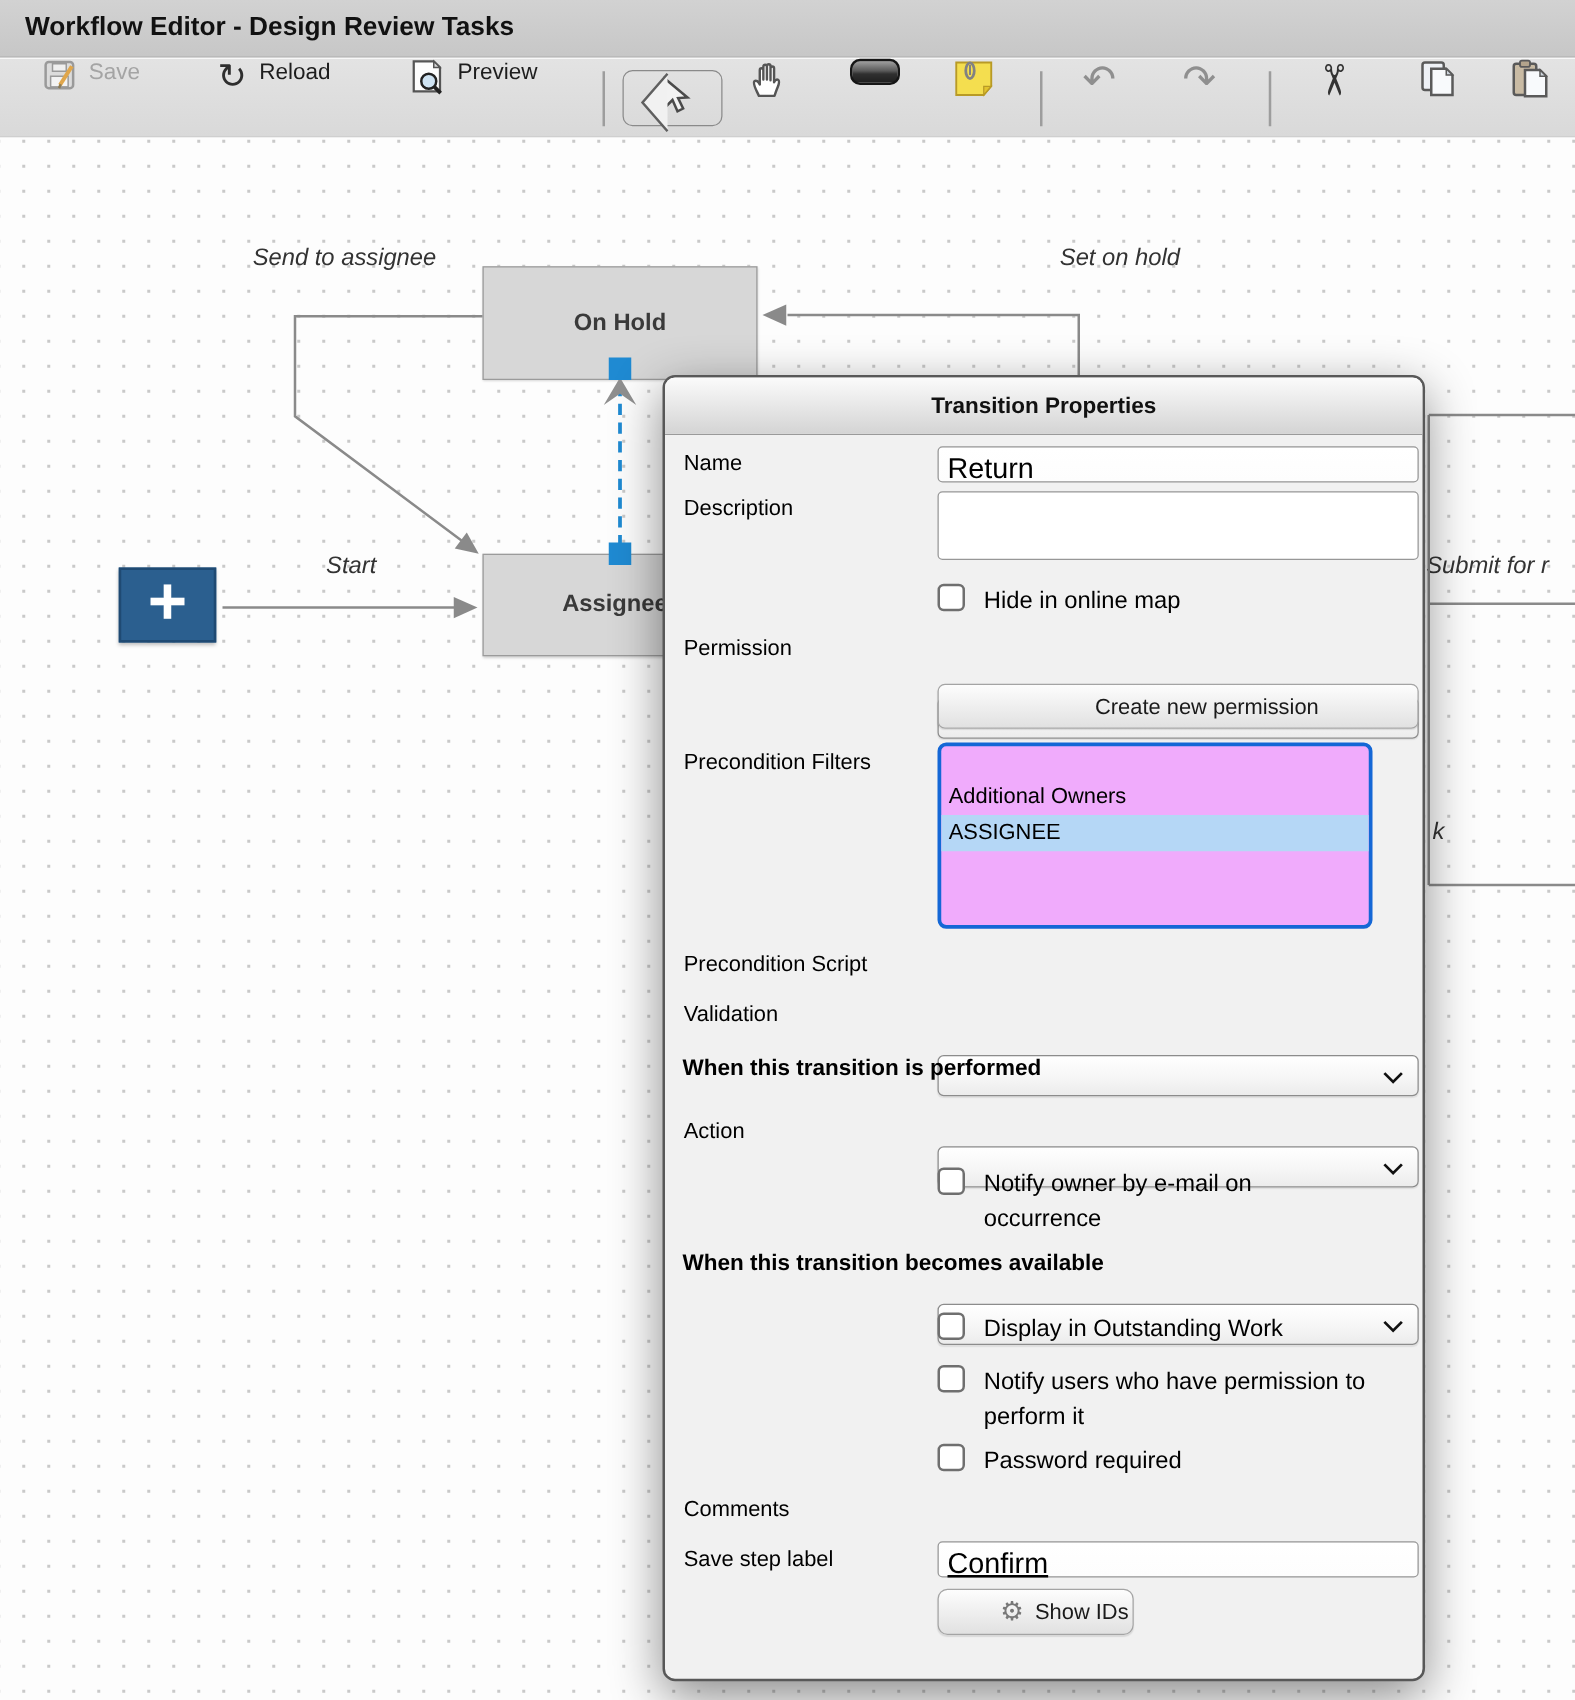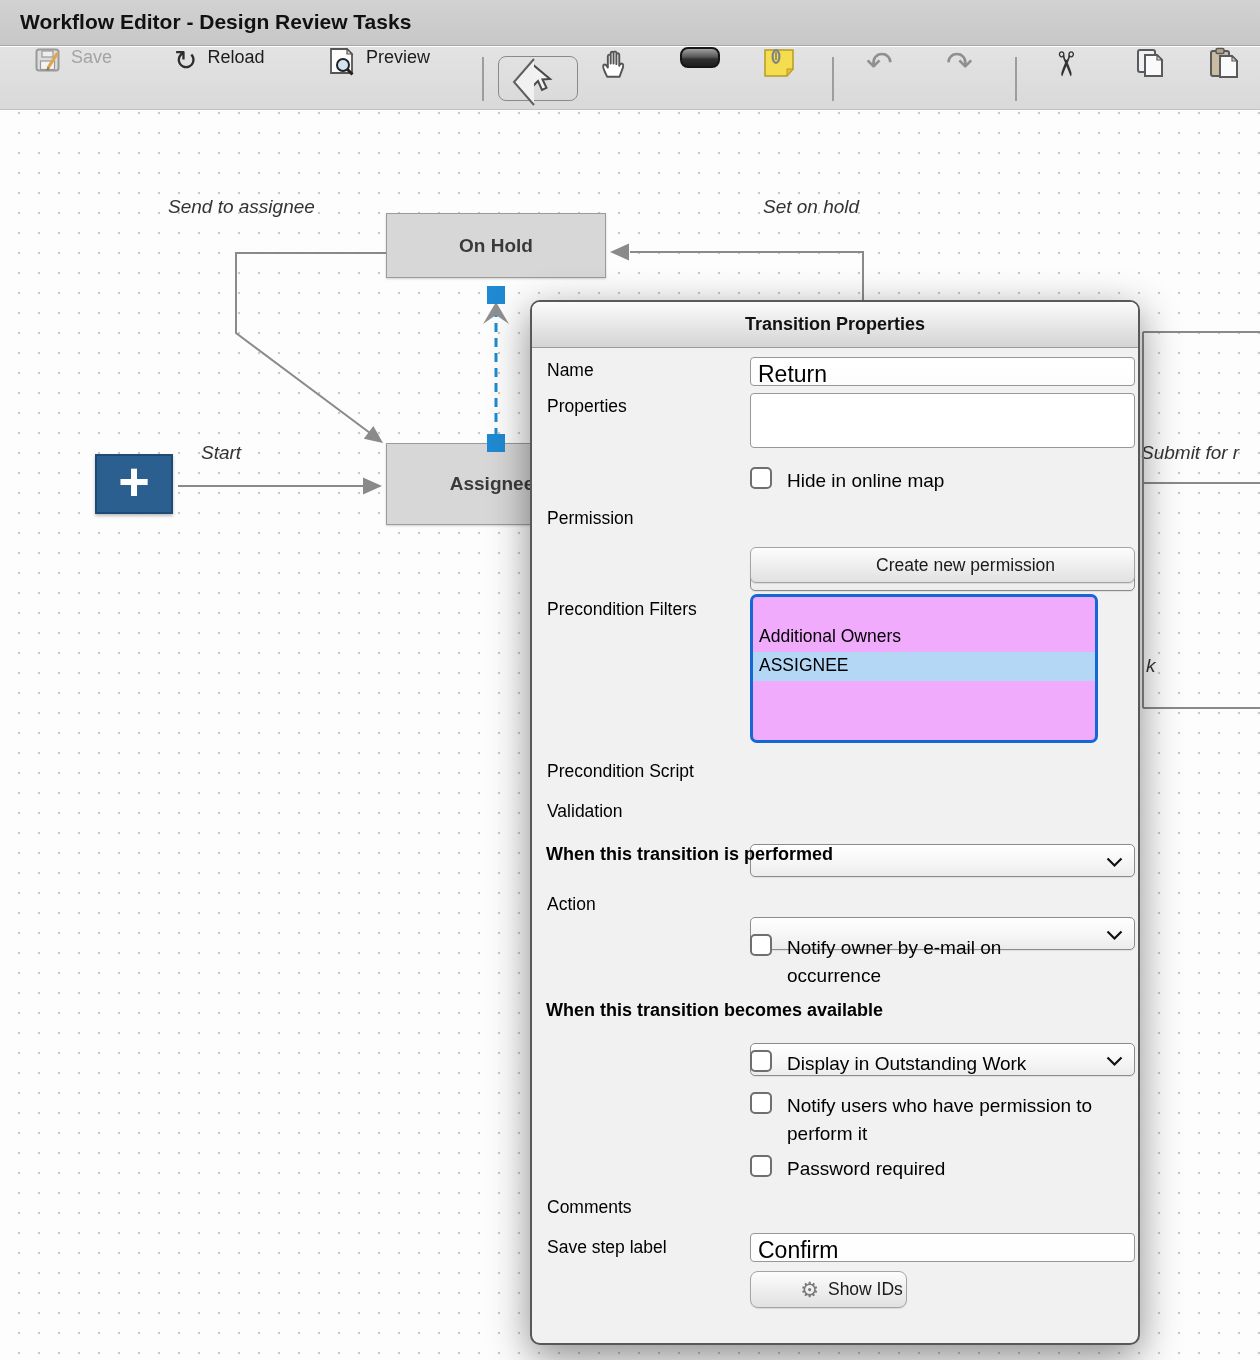--- a/index.html
+++ b/index.html
@@ -31,21 +31,21 @@
             background-image:radial-gradient(#c9c9c9 1.3px, transparent 1.6px);
             background-size:20px 20px; background-position:9px 13px; }
   svg.overlay { position:absolute; left:0; top:0; z-index:2; pointer-events:none; }
   .flow-box { position:absolute; z-index:1; background:#d7d7d7; border:1.5px solid #9b9b9b;
               box-shadow:0 1px 2px rgba(0,0,0,.18); display:flex; align-items:center; justify-content:center;
               font-size:19px; font-weight:bold; color:#3a3a3a; }
   .start-node { position:absolute; z-index:1; background:#2b5f8f; border:2px solid #1f4a73;
                 box-shadow:0 2px 3px rgba(0,0,0,.25); display:flex; align-items:center; justify-content:center;
                 color:#fff; font-size:54px; font-weight:bold; line-height:0; }
   .edge-label { position:absolute; z-index:1; font-style:italic; font-size:19px; color:#333;
-                white-space:nowrap; text-align:left; }
+                white-space:nowrap; text-align:right; }
 
   
   .dialog { position:absolute; left:530px; top:300px; width:610px; height:1045px; z-index:5;
             background:#f1f1f1; border:2px solid #585858; border-radius:10px;
             box-shadow:0 12px 40px rgba(0,0,0,.45); }
   .dlg-header { position:absolute; left:0; top:0; width:100%; height:46px;
                 background:linear-gradient(#fbfbfb,#d4d4d4); border-bottom:1px solid #9a9a9a;
                 border-radius:8px 8px 0 0; display:flex; align-items:center; justify-content:center;
                 font-size:18px; font-weight:bold; color:#111; }
   .dlg-pointer { position:absolute; left:-20px; top:356px; margin-top:-300px; }
@@ -177,21 +177,21 @@
           <rect x="8" y="1.5" width="8" height="5" rx="1.5" fill="#b3a48c" stroke="#5a5a5a" stroke-width="1.5"></rect>
           <path d="M12 9 H24 L29 14 V30 H12 Z" fill="#f8fafc" stroke="#5a5a5a" stroke-width="2"></path>
           <path d="M24 9 L24 14 L29 14 Z" fill="#cfd6de" stroke="#5a5a5a" stroke-width="1.2"></path>
         </svg>
       </span>
     </div>
   </div>
 
   <div class="canvas"></div>
 
-  <div class="flow-box" style="left:386px;top:213px;width:220px;height:65px;">
+  <div class="flow-box" style="left:386px;top:213px;width:220px;height:91px;">
     <span>On Hold</span>
   </div>
   <div class="flow-box" style="left:386px;top:443px;width:212px;height:82px;">
     <span>Assignee</span>
   </div>
   <div class="start-node" style="left:95px;top:454px;width:78px;height:60px;">
     <span style="margin-top:-6px;">+</span>
   </div>
 
   <div class="edge-label" style="left:168px;top:196px;width:181px;">Send to assignee</div>
@@ -226,21 +226,21 @@
     <svg class="dlg-pointer" style="top:56px;" width="23" height="50">
       <path d="M22 1 L2 24 L22 47" fill="#f1f1f1" stroke="#5f5f5f" stroke-width="2"></path>
     </svg>
     <div class="dlg-header">Transition Properties</div>
 
     <div class="dlg-body">
 
       <div class="fld-label" style="top:12px;">Name</div>
       <div class="ctl text-input" style="top:9px;">Return</div>
 
-      <div class="fld-label" style="top:48px;">Properties</div>
+      <div class="fld-label" style="top:48px;">Description</div>
       <div class="ctl textarea" style="top:45px;"></div>
 
       <div class="checkrow" style="top:119px;">
         <div class="checkbox"></div>
         <div class="checklabel">Hide in online map</div>
       </div>
 
       <div class="fld-label" style="top:160px;">Permission</div>
       <div class="ctl selectbox" style="top:155px;">
         <span>Standard</span>
@@ -301,21 +301,21 @@
       </div>
 
       <div class="checkrow" style="top:807px;">
         <div class="checkbox"></div>
         <div class="checklabel">Password required</div>
       </div>
 
       <div class="fld-label" style="top:849px;">Comments</div>
 
       <div class="fld-label" style="top:889px;">Save step label</div>
-      <div class="ctl text-input" style="top:885px;">Confirm</div>
+      <div class="ctl text-input" style="top:885px;text-decoration:underline;">Confirm</div>
 
       <div class="ctl btn" style="top:923px;width:157px;height:37px;border-radius:8px;gap:9px;">
         <span class="gear">⚙</span>
         <span>Show IDs</span>
       </div>
 
     </div>
   </div>
 
 </div>

